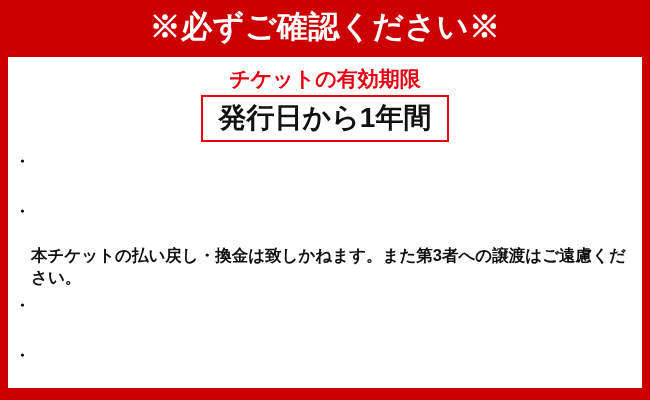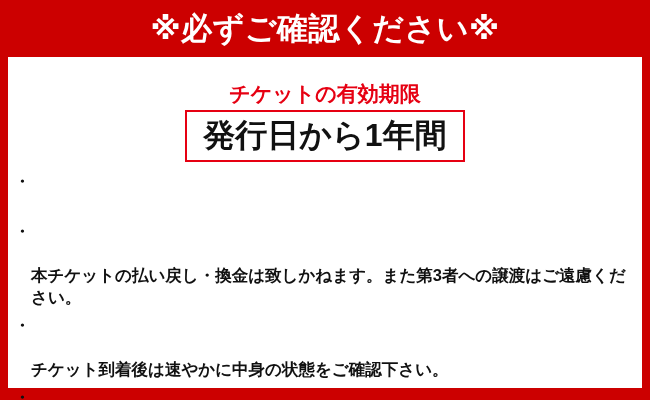--- a/index.html
+++ b/index.html
@@ -35,20 +35,21 @@
   .header-band {
     position: absolute;
     left: 0;
     top: 0;
     width: 650px;
     height: 57px;
     background: #cc0000;
     display: flex;
     align-items: center;
     justify-content: center;
+    font-family: Liberation Mono, monospace;
   }
   .header-title {
     color: #ffffff;
     font-size: 31px;
     font-weight: bold;
     letter-spacing: 0.5px;
     line-height: 1;
     white-space: nowrap;
   }
 
@@ -57,38 +58,38 @@
     position: absolute;
     left: 8px;
     right: 8px;
     top: 57px;
     bottom: 12px;
     background: #ffffff;
   }
 
   .expiry-block {
     text-align: center;
-    padding-top: 25px;
+    padding-top: 10px;
   }
   .expiry-label {
     color: #e60012;
     font-size: 21px;
     font-weight: bold;
     line-height: 1.1;
     margin: 0 0 5px 0;
   }
   .expiry-box {
     display: inline-block;
     border: 2px solid #e60012;
     padding: 3px 16px 5px 16px;
     background: #ffffff;
   }
   .expiry-value {
     color: #111111;
-    font-size: 32px;
+    font-size: 28px;
     font-weight: bold;
     line-height: 1.25;
     white-space: nowrap;
   }
 
   
   .note-list {
     list-style: none;
     margin: 9px 0 0 0;
     padding: 0 2px 0 6px;
@@ -138,21 +139,20 @@
     <ul class="note-list">
       <li class="note-item">
         <span class="bullet-dot">・</span>
       </li>
       <li class="note-item">
         <span class="bullet-dot">・</span>
         <span>本チケットの払い戻し・換金は致しかねます。また第3者への譲渡はご遠慮ください。</span>
       </li>
       <li class="note-item">
         <span class="bullet-dot">・</span>
-        <span>チケット到着後は速やかに中身の状態をご確認下さい。</span>
       </li>
       <li class="note-item">
         <span class="bullet-dot">・</span>
         
       </li>
 
     </ul>
 
   </div>
 </div>

